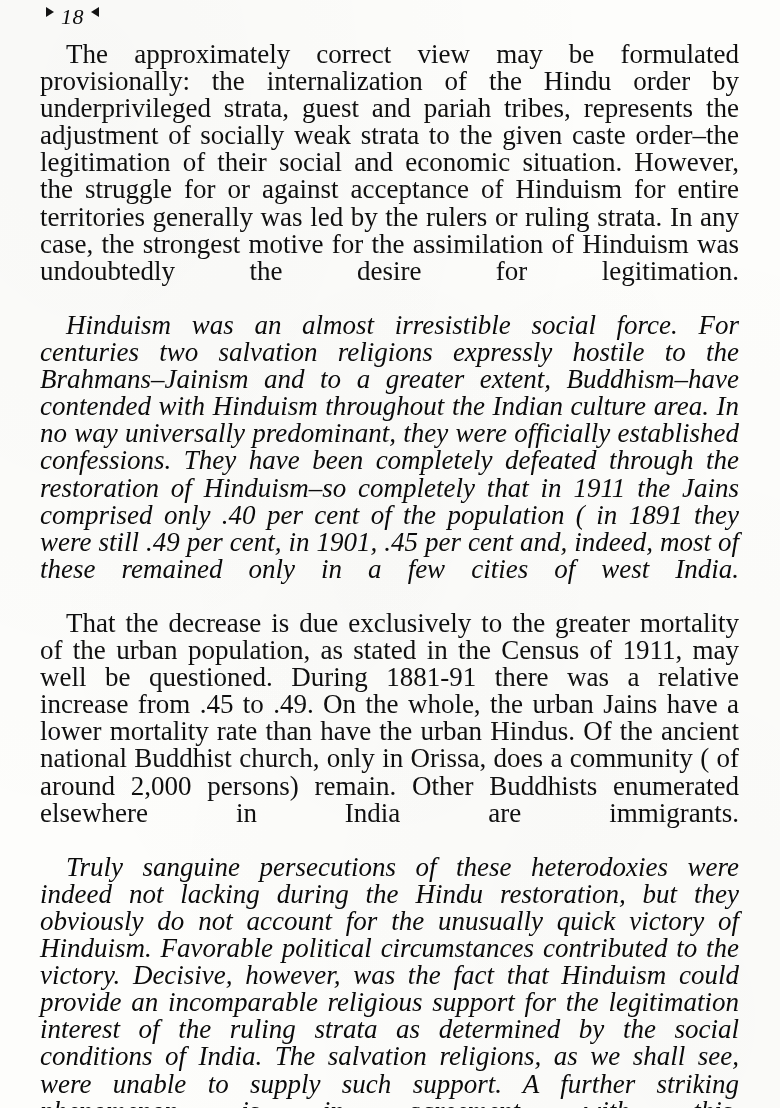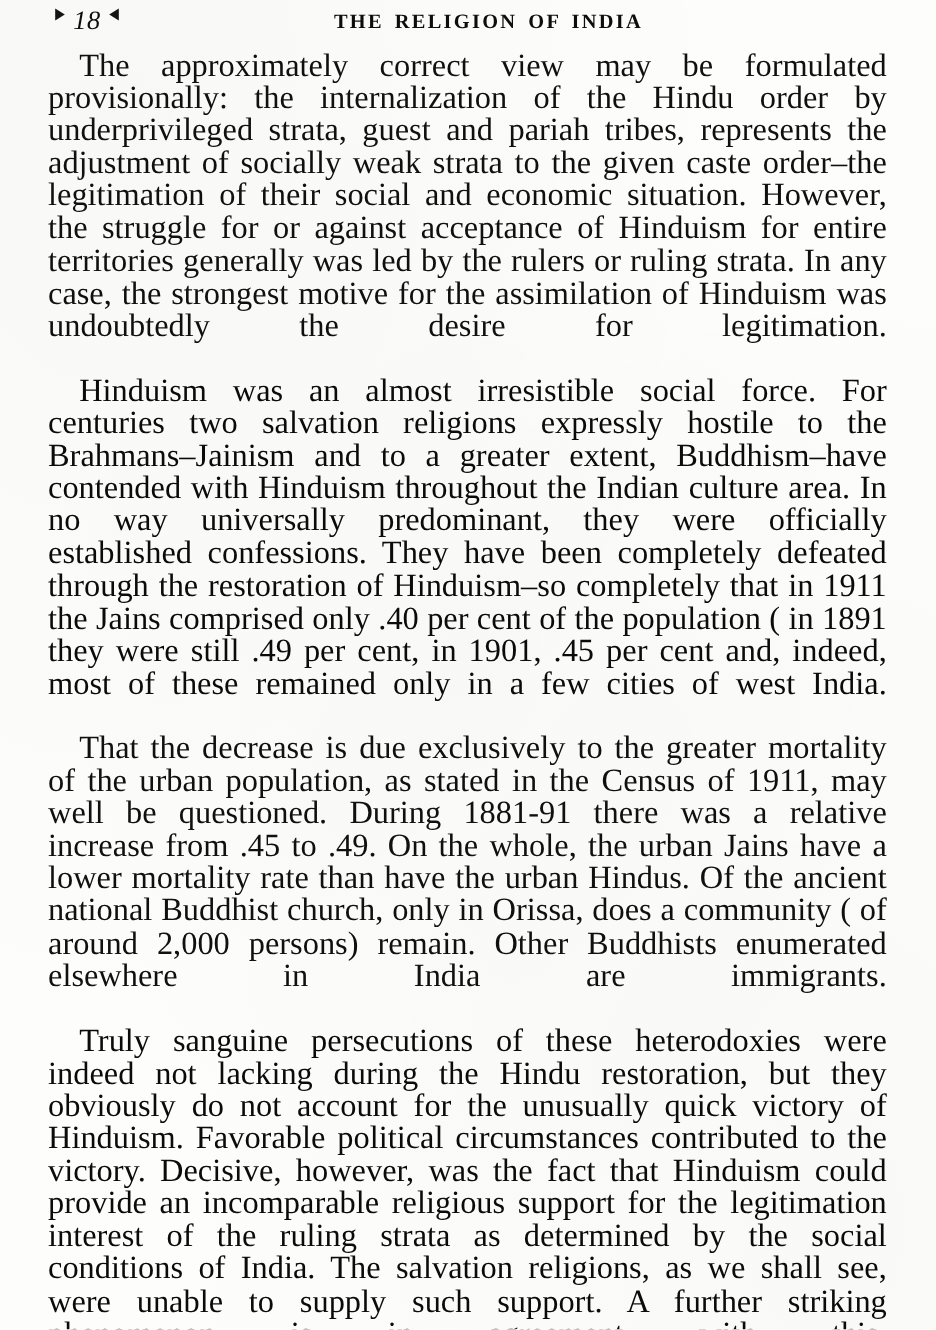--- a/index.html
+++ b/index.html
@@ -96,37 +96,36 @@
   }
 
   
   .body-text p::after {
     content: "";
     display: inline-block;
     width: 100%;
   }
 
   
-  .body-text p:nth-child(2n) { color: #0b0b0b; }
+  .body-text p:nth-child(2n) { color: #0b0b0b; font-style: italic; }
   .body-text p:nth-child(2n+1) { color: #101010; }
 </style>
 </head>
 <body>
 
 <div class="page">
 
   <div class="running-head">
 
     <div class="folio">
       <span class="orn orn-left"></span>
       <span class="folio-num">18</span>
       <span class="orn orn-right"></span>
     </div>
 
-    <div class="head-title">THE RELIGION OF INDIA</div>
 
   </div>
 
   <div class="body-text">
     <p>The approximately correct view may be formulated provisionally: the internalization of the Hindu order by underprivileged strata, guest and pariah tribes, represents the adjustment of socially weak strata to the given caste order–the legitimation of their social and economic situation. However, the struggle for or against acceptance of Hinduism for entire territories generally was led by the rulers or ruling strata. In any case, the strongest motive for the assimilation of Hinduism was undoubtedly the desire for legitimation.</p>
     <p>Hinduism was an almost irresistible social force. For centuries two salvation religions expressly hostile to the Brahmans–Jainism and to a greater extent, Buddhism–have contended with Hinduism throughout the Indian culture area. In no way universally predominant, they were officially established confessions. They have been completely defeated through the restoration of Hinduism–so completely that in 1911 the Jains comprised only .40 per cent of the population ( in 1891 they were still .49 per cent, in 1901, .45 per cent and, indeed, most of these remained only in a few cities of west India.</p>
     <p>That the decrease is due exclusively to the greater mortality of the urban population, as stated in the Census of 1911, may well be questioned. During 1881-91 there was a relative increase from .45 to .49. On the whole, the urban Jains have a lower mortality rate than have the urban Hindus. Of the ancient national Buddhist church, only in Orissa, does a community ( of around 2,000 persons) remain. Other Buddhists enumerated elsewhere in India are immigrants.</p>
     <p>Truly sanguine persecutions of these heterodoxies were indeed not lacking during the Hindu restoration, but they obviously do not account for the unusually quick victory of Hinduism. Favorable political circumstances contributed to the victory. Decisive, however, was the fact that Hinduism could provide an incomparable religious support for the legitimation interest of the ruling strata as determined by the social conditions of India. The salvation religions, as we shall see, were unable to supply such support. A further striking phenomenon is in agreement with this.</p>
   </div>
 

